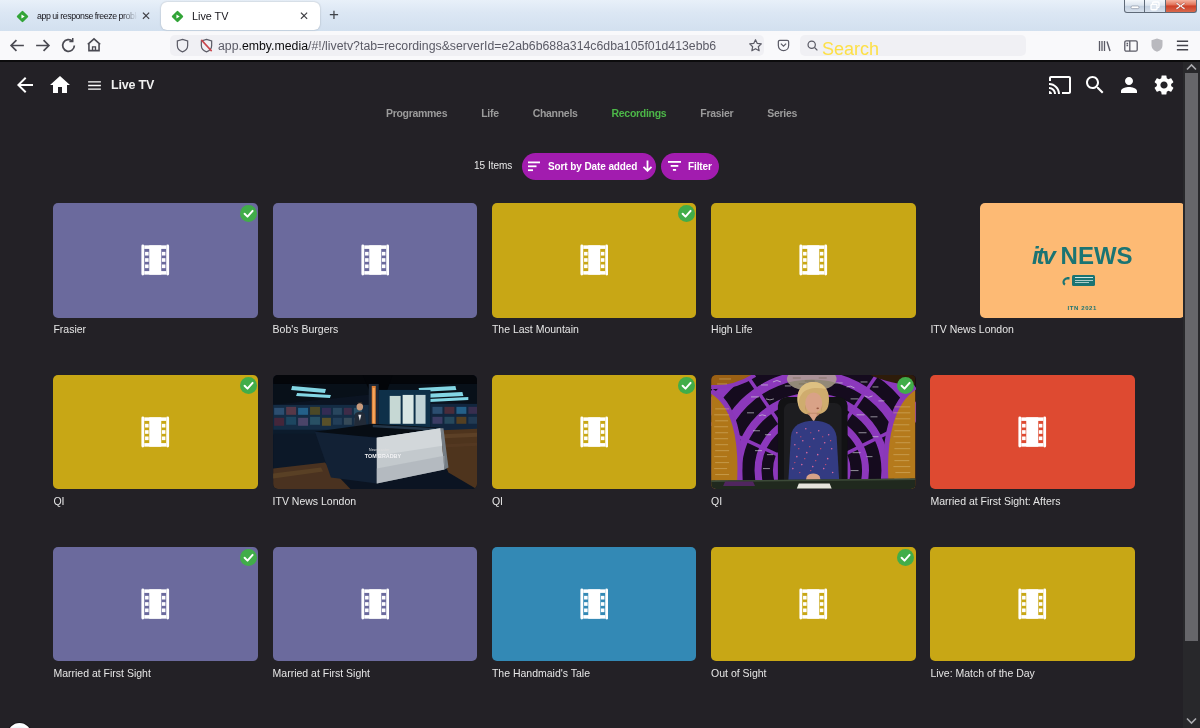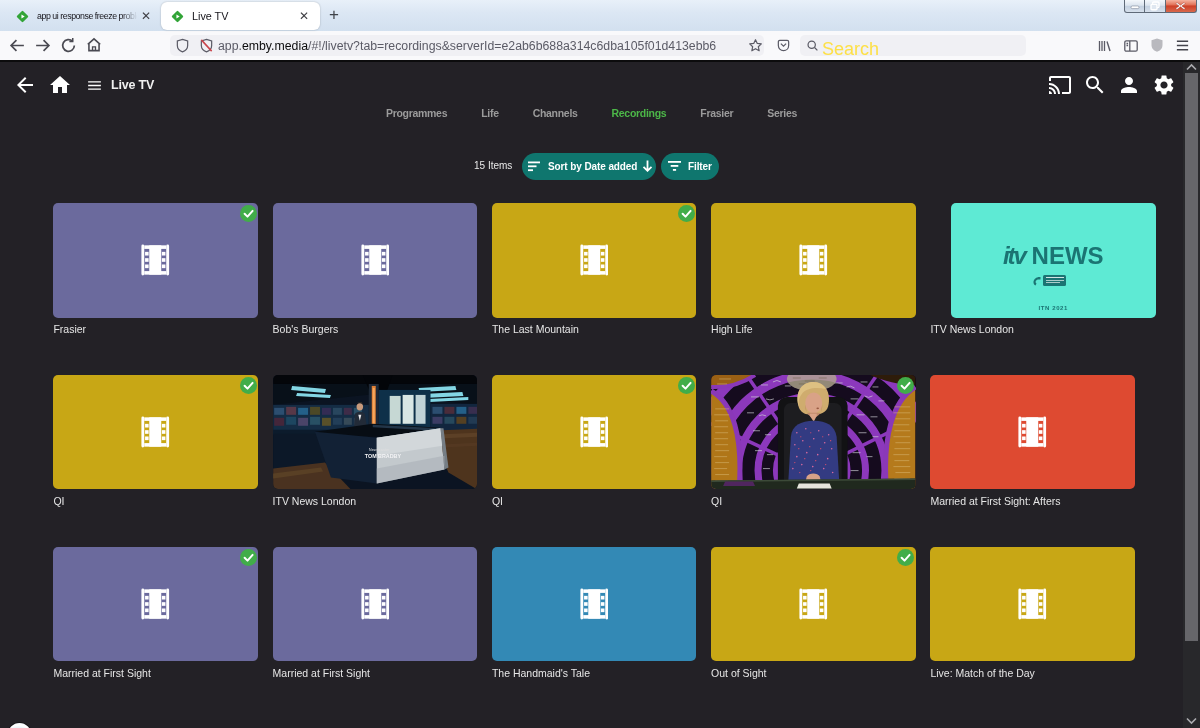--- a/index.html
+++ b/index.html
@@ -36,21 +36,21 @@
 
 #app { left:0; top:62px; width:1200px; height:666px; background:#232126; }
 .hicon { position:absolute; width:24px; height:24px; }
 #apptitle { left:111px; top:78px; font-size:12.5px; font-weight:700; color:#f0f0f0; letter-spacing:-0.2px; line-height:14px; }
 
 #tabs { left:0; top:106px; width:1183px; text-align:center; font-size:10.5px; font-weight:700; letter-spacing:-0.3px; color:#9b9b9b; line-height:14px; }
 #tabs span { margin:0 17px; }
 #tabs .active { color:#4cb748; }
 
 #itemcount { left:474px; top:160px; font-size:10px; color:#e8e8e8; line-height:12px; }
-.pill { position:absolute; top:153px; height:26.5px; background:#0f766e; border-radius:13.5px; display:flex; align-items:center; color:#fff; font-size:10px; font-weight:700; letter-spacing:-0.1px; white-space:nowrap; }
+.pill { position:absolute; top:153px; height:26.5px; background:#a21caf; border-radius:13.5px; display:flex; align-items:center; color:#fff; font-size:10px; font-weight:700; letter-spacing:-0.1px; white-space:nowrap; }
 
 
 .card { position:absolute; width:204.5px; height:114.5px; border-radius:5px; display:flex; align-items:center; justify-content:center; }
 .title { position:absolute; width:204.5px; font-size:10.5px; font-weight:500; color:#e6e6e6; white-space:nowrap; line-height:13px; }
 .check { position:absolute; width:17px; height:17px; }
 
 
 #sbtrack { left:1183px; top:62px; width:17px; height:666px; background:#28282b; }
 #sbthumb { left:1185px; top:73px; width:13px; height:568px; background:#66666a; }
 </style>
@@ -281,21 +281,21 @@
           <rect x="4" y="7.5" width="3.5" height="3.6"></rect>
           <rect x="4" y="13.7" width="3.5" height="3.6"></rect>
           <rect x="4" y="19.9" width="3.5" height="3.6"></rect>
           <rect x="20.5" y="7.5" width="3.5" height="3.6"></rect>
           <rect x="20.5" y="13.7" width="3.5" height="3.6"></rect>
           <rect x="20.5" y="19.9" width="3.5" height="3.6"></rect>
         </g>
       </svg>
     </div>
   <div class="title" style="left:711.1px;top:323.0px">High Life</div>
-  <div class="card" style="left:951px;top:203.0px;background:#5eead4">
+  <div class="card" style="left:980px;top:203.0px;background:#fdba74">
       <div style="width:100%;height:100%;position:relative;color:#1b7473">
 <div style="position:absolute;left:0;top:39px;width:100%;text-align:center;font-size:24px;font-weight:700;"><span style="font-style:italic;letter-spacing:-2px">itv</span> NEWS</div>
 <div style="position:absolute;left:92px;top:72px;width:23px;height:11px;background:#1b7473;border-radius:1.5px;"></div>
 <svg style="position:absolute;left:81px;top:73px" width="10" height="10" viewBox="0 0 10 10">
           <path d="M8.5 1 C4.5 0.5 2 3 1.5 5.5 C1.2 7.5 2.2 9 3.5 9.5 L4.5 7.5 C3.6 7 3.4 6 3.8 5 C4.3 3.8 6 3 8.5 3.6 Z" fill="#1b7473"></path>
         </svg>
 <div style="position:absolute;left:94.5px;top:74px;width:18px;height:1.2px;background:#e8f2f0;opacity:0.9"></div>
 <div style="position:absolute;left:94.5px;top:76.5px;width:18px;height:1.2px;background:#e8f2f0;opacity:0.7"></div>
 <div style="position:absolute;left:94.5px;top:79px;width:14px;height:1.2px;background:#e8f2f0;opacity:0.7"></div>
 <div style="position:absolute;left:0;top:102px;width:100%;text-align:center;font-size:6px;font-weight:700;letter-spacing:0.6px;">ITN 2021</div>

